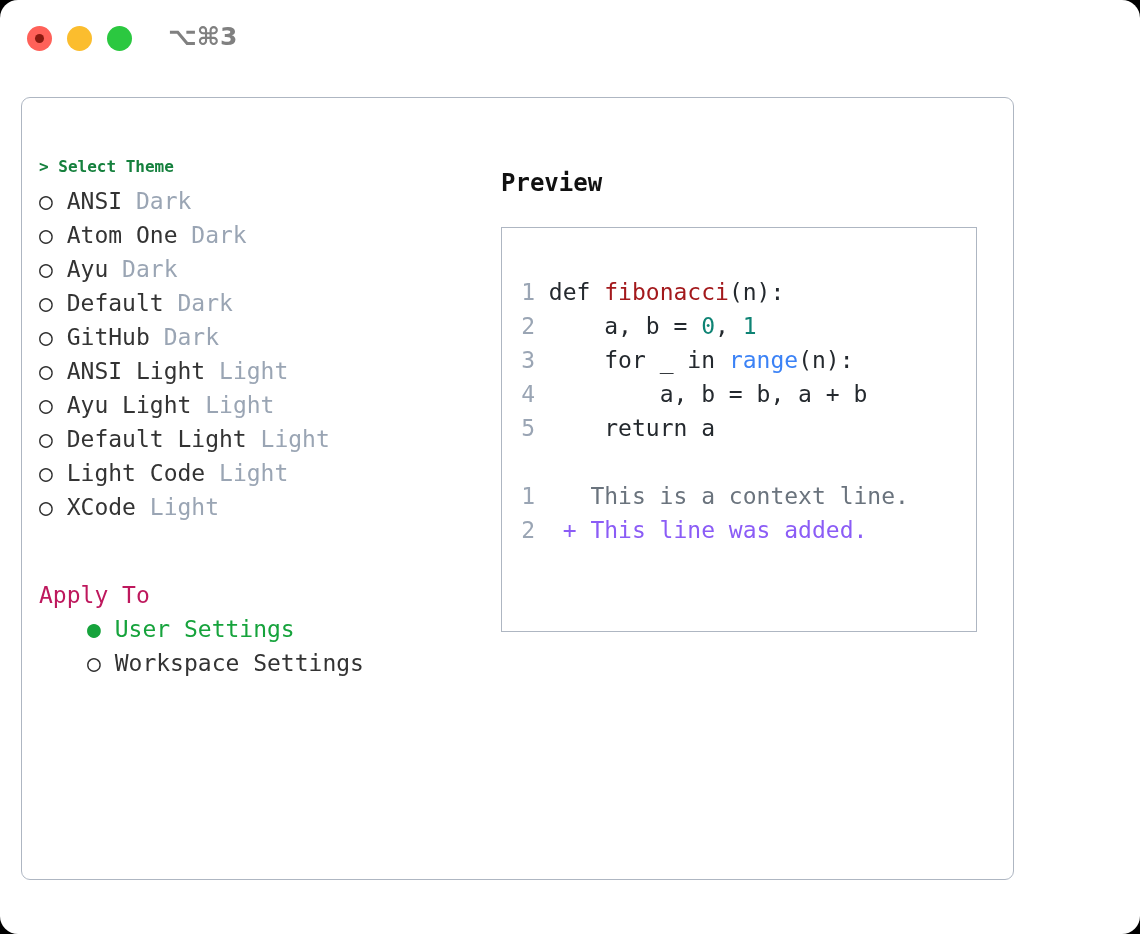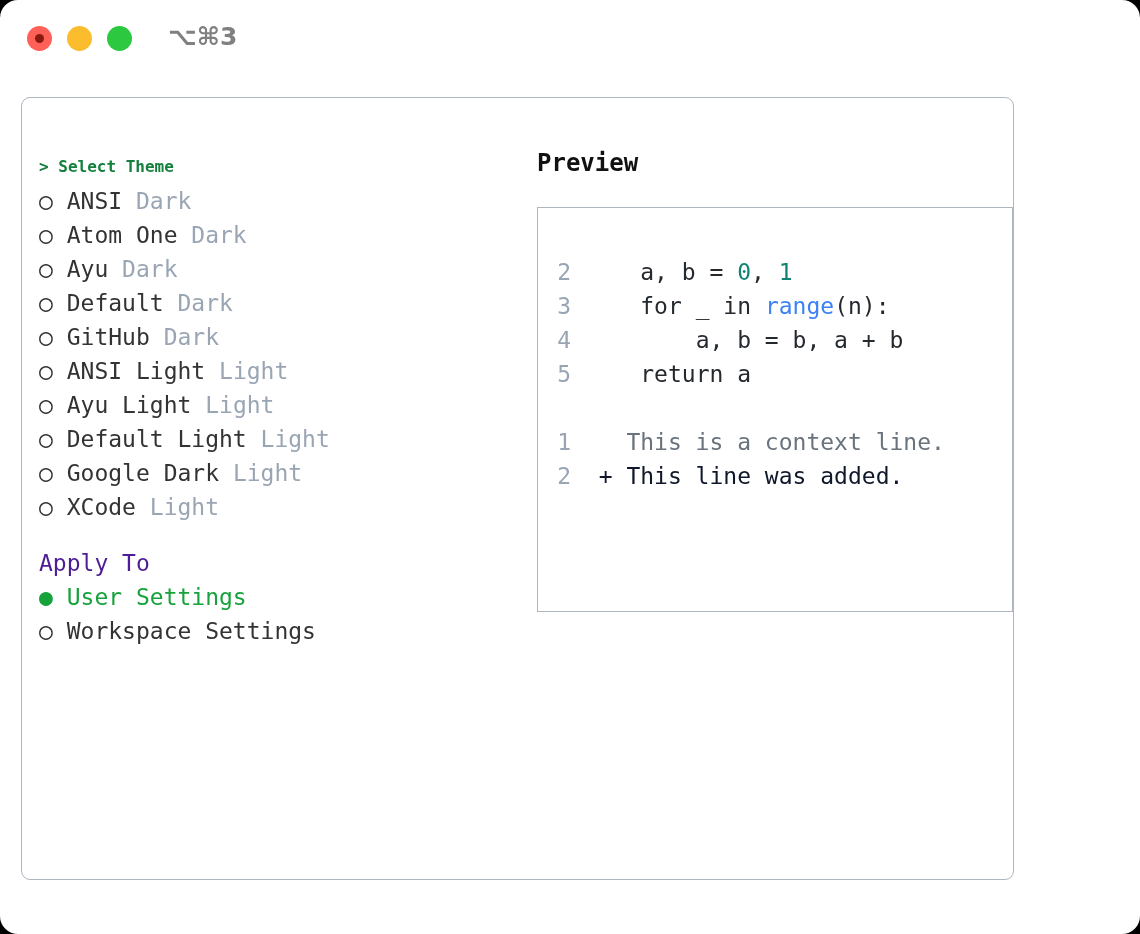--- a/index.html
+++ b/index.html
@@ -103,49 +103,49 @@
     white-space: pre;
   }
   .theme-row .marker { color: #333333; }
   .theme-row.selected .marker,
   .theme-row.selected .name { color: #16a33c; }
   .theme-row .tag { color: #9aa5b4; }
 
   #apply-header {
     font-size: 23px;
     line-height: 34px;
-    color: #4c1d95;
-    white-space: pre;
-    margin-top: 22px;
+    color: #be185d;
+    white-space: pre;
+    margin-top: 54px;
   }
   .apply-row {
     font-size: 23px;
     line-height: 34px;
     color: #333333;
     white-space: pre;
+    margin-left: 48px;
   }
   .apply-row.selected .marker,
   .apply-row.selected .name { color: #16a33c; }
 
   #hint {
     margin-top: 34px;
     font-size: 22px;
     line-height: 34px;
     color: #9aa5b4;
     width: 400px;
     white-space: pre-wrap;
   }
 
   
   #right-col {
     position: absolute;
     left: 479px;
-    top: 48px;
+    top: 68px;
     width: 500px;
-    margin-left: 36px;
   }
   #preview-header {
     font-size: 24px;
     font-weight: bold;
     color: #111111;
     line-height: 34px;
   }
   #code-panel {
     margin-top: 27px;
     width: 476px;
@@ -172,21 +172,21 @@
     display: inline-block;
     width: 14px;
     text-align: right;
   }
   .tok-func { color: #a3191c; }
   .tok-num  { color: #0e8374; }
   .tok-call { color: #3b82f6; }
   .diff-gap { height: 34px; }
   .diff-ctx  { color: #6a737d; }
   .diff-del  { color: #c0211b; }
-  .diff-add  { color: #0f172a; }
+  .diff-add  { color: #8b5cf6; }
 </style>
 </head>
 <body>
 
 <div id="window">
 
   <div id="titlebar">
     <div class="dot" id="dot-red">
         <div class="pip"></div>
       </div>
@@ -201,36 +201,37 @@
       <div id="theme-header" class="mono">&gt; Select Theme</div>
       <div id="theme-list">
           <div class="theme-row mono"><span class="marker">○ </span><span class="name">ANSI </span><span class="tag">Dark</span></div>
           <div class="theme-row mono"><span class="marker">○ </span><span class="name">Atom One </span><span class="tag">Dark</span></div>
           <div class="theme-row mono"><span class="marker">○ </span><span class="name">Ayu </span><span class="tag">Dark</span></div>
           <div class="theme-row mono"><span class="marker">○ </span><span class="name">Default </span><span class="tag">Dark</span></div>
           <div class="theme-row mono"><span class="marker">○ </span><span class="name">GitHub </span><span class="tag">Dark</span></div>
           <div class="theme-row mono"><span class="marker">○ </span><span class="name">ANSI Light </span><span class="tag">Light</span></div>
           <div class="theme-row mono"><span class="marker">○ </span><span class="name">Ayu Light </span><span class="tag">Light</span></div>
           <div class="theme-row mono"><span class="marker">○ </span><span class="name">Default Light </span><span class="tag">Light</span></div>
-          <div class="theme-row mono"><span class="marker">○ </span><span class="name">Google Dark </span><span class="tag">Light</span></div>
+          <div class="theme-row mono"><span class="marker">○ </span><span class="name">Light Code </span><span class="tag">Light</span></div>
           <div class="theme-row mono"><span class="marker">○ </span><span class="name">XCode </span><span class="tag">Light</span></div>
         </div>
 
       <div id="apply-header" class="mono">Apply To</div>
       <div id="apply-list">
           <div class="apply-row mono selected"><span class="marker">● </span><span class="name">User Settings</span></div>
           <div class="apply-row mono"><span class="marker">○ </span><span class="name">Workspace Settings</span></div>
         </div>
 
     </div>
 
     <div id="right-col">
       <div id="preview-header" class="mono">Preview</div>
       <div id="code-panel">
         <div id="code-inner">
+            <div class="code-line"><span class="ln">1</span> <span>def </span><span class="tok-func">fibonacci</span><span>(n):</span></div>
             <div class="code-line"><span class="ln">2</span> <span>    a, b = </span><span class="tok-num">0</span><span>, </span><span class="tok-num">1</span></div>
             <div class="code-line"><span class="ln">3</span> <span>    for _ in </span><span class="tok-call">range</span><span>(n):</span></div>
             <div class="code-line"><span class="ln">4</span> <span>        a, b = b, a + b</span></div>
             <div class="code-line"><span class="ln">5</span> <span>    return a</span></div>
             <div class="diff-gap"></div>
             <div class="code-line"><span class="ln">1</span><span class="diff-ctx">    This is a context line.</span></div>
             <div class="code-line"><span class="ln">2</span><span class="diff-add">  + This line was added.</span></div>
           </div>
       </div>
     </div>

